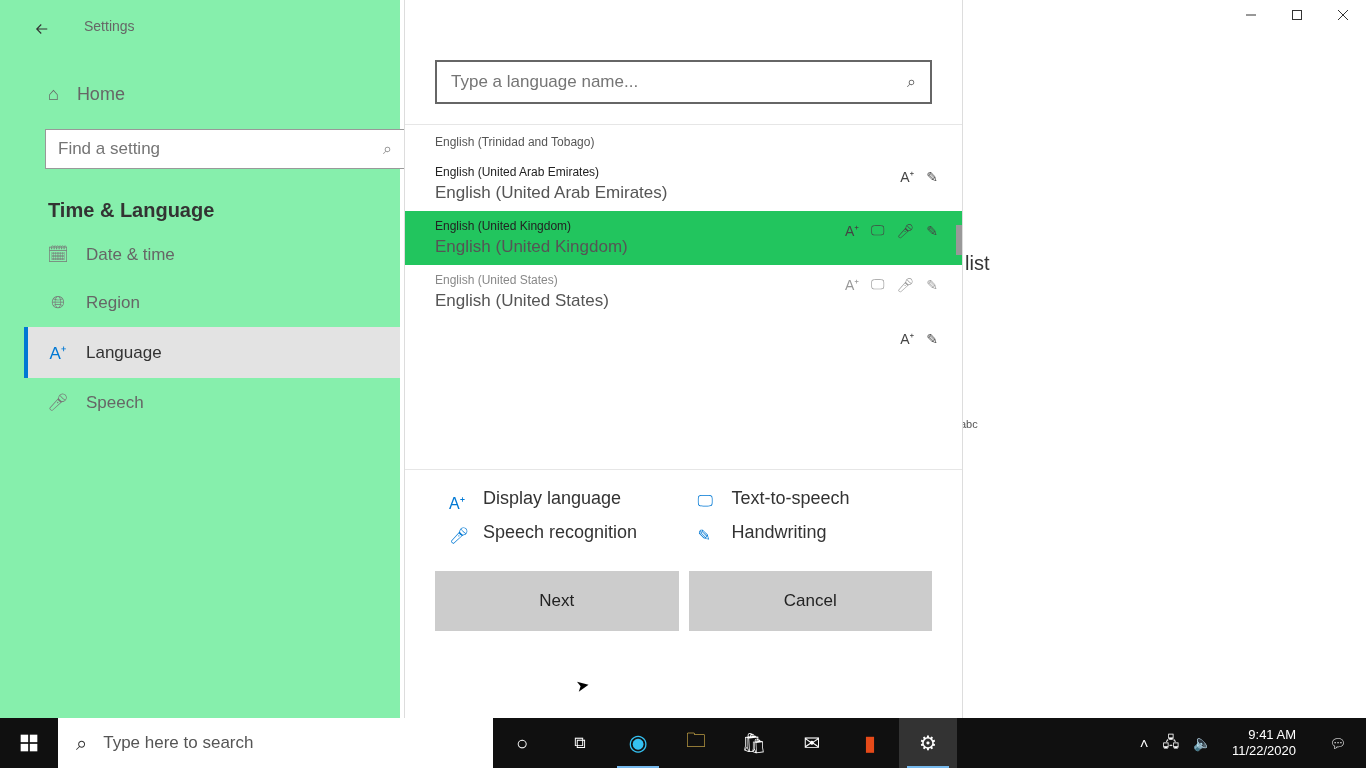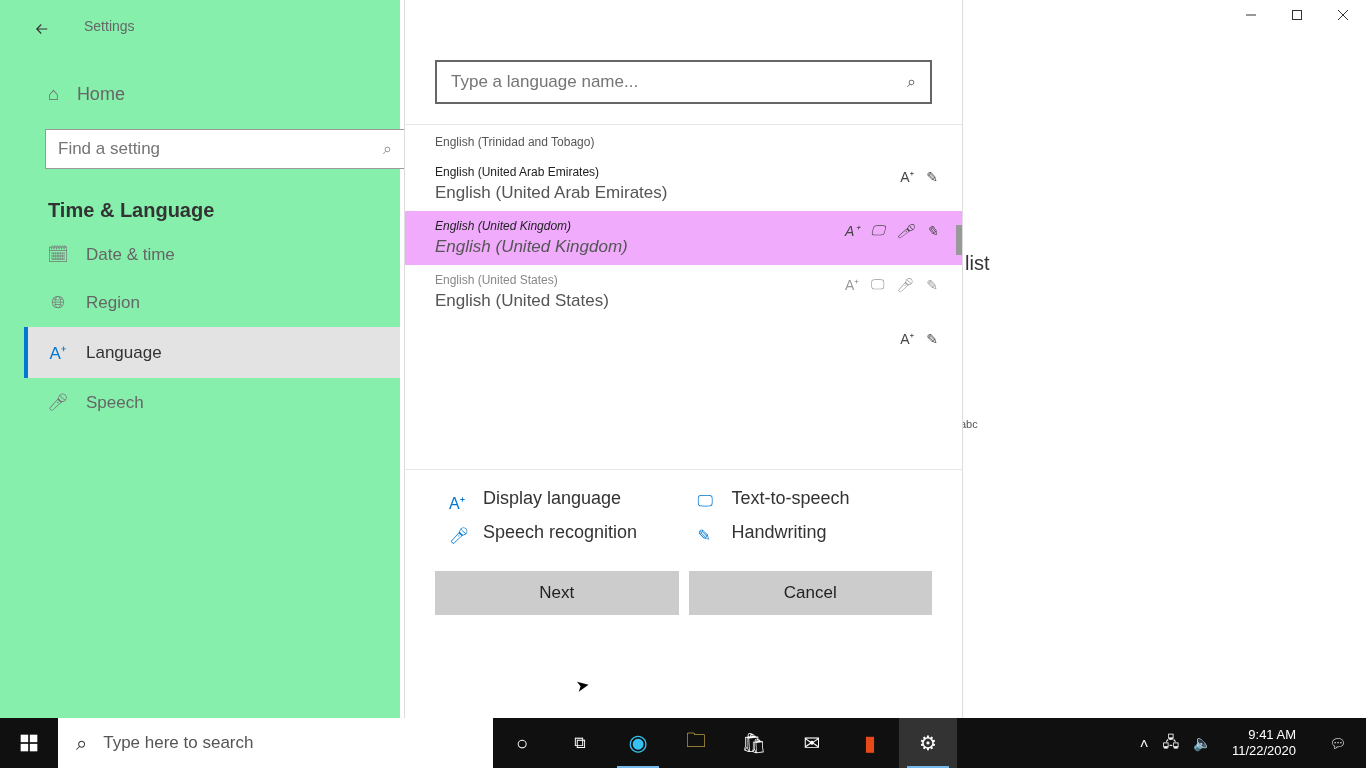--- a/index.html
+++ b/index.html
@@ -35,36 +35,36 @@
 .win-controls > div { width: 46px; height: 30px; display:flex; align-items:center; justify-content:center; color:#333; }
 
 
 .dialog { position: absolute; left: 404px; top: 0; width: 559px; height: 718px; background: #fff; border-left: 1px solid #ddd; border-right: 1px solid #ddd; padding: 36px 0 0 0; }
 .dialog h1 { font-size: 28px; font-weight: 600; padding: 0 30px; }
 .dialog-search { margin: 24px 30px 1px 30px; border: 2px solid #666; height: 44px; display: flex; align-items: center; padding: 0 14px; }
 .dialog-search input { flex: 1; border: none; outline: none; font-size: 17px; color:#555; }
 
 .lang-list { margin-top: 20px; border-top: 1px solid #e6e6e6; border-bottom: 1px solid #e6e6e6; height: 346px; overflow: hidden; position:relative; }
 .lang-row { padding: 8px 30px 8px 30px; position: relative; }
-.lang-row.selected { background: #f0abfc; font-style: italic; }
+.lang-row.selected { background: #22c55e; }
 .lang-row.disabled .native { color: #888; }
 .lang-row .native { font-size: 12px; color: #222; }
 .lang-row .local { font-size: 17px; color: #555; margin-top: 4px; }
 .lang-row.trunc-top { padding-top: 10px; padding-bottom: 8px; }
 .lang-row.trunc-top .native { color:#555; }
 .lang-icons { position: absolute; right: 24px; top: 10px; display: flex; gap: 12px; align-items: center; font-size: 14px; color: #444; }
 .lang-row.disabled .lang-icons { color: #999; }
 .lang-scroll { position:absolute; right:0; top:100px; width:6px; height:30px; background:#999; }
 
 .legend { display: grid; grid-template-columns: 1fr 1fr; gap: 8px 14px; padding: 18px 30px 10px 44px; font-size: 18px; color: #333; }
 .legend-item { display:flex; align-items:flex-start; gap:14px; }
 .legend-item .licon { color:#0078d4; font-size:16px; width:20px; padding-top:4px; }
 
 .btn-row { display:flex; gap:10px; padding: 16px 30px 0 30px; }
-.btn { flex:1; height:44px; background:#ccc; border:none; font-size:17px; color:#222; cursor:default; }
+.btn { flex:1; height:60px; background:#ccc; border:none; font-size:17px; color:#222; cursor:default; }
 
 
 .cursor-arrow { position:absolute; left:576px; top:676px; font-size:16px; color:#000; pointer-events:none; transform: rotate(-10deg); }
 
 
 .taskbar { position: absolute; left: 0; bottom: 0; width: 1366px; height: 50px; background: #101010; display:flex; align-items:center; color:#fff; }
 .start-btn { width: 58px; height: 50px; display:flex; align-items:center; justify-content:center; }
 .start-btn svg { width:20px; height:20px; }
 .task-search { width: 435px; height: 50px; background:#fff; display:flex; align-items:center; gap:16px; padding-left:18px; color:#555; font-size:17px; }
 .task-icons { display:flex; height:50px; }

